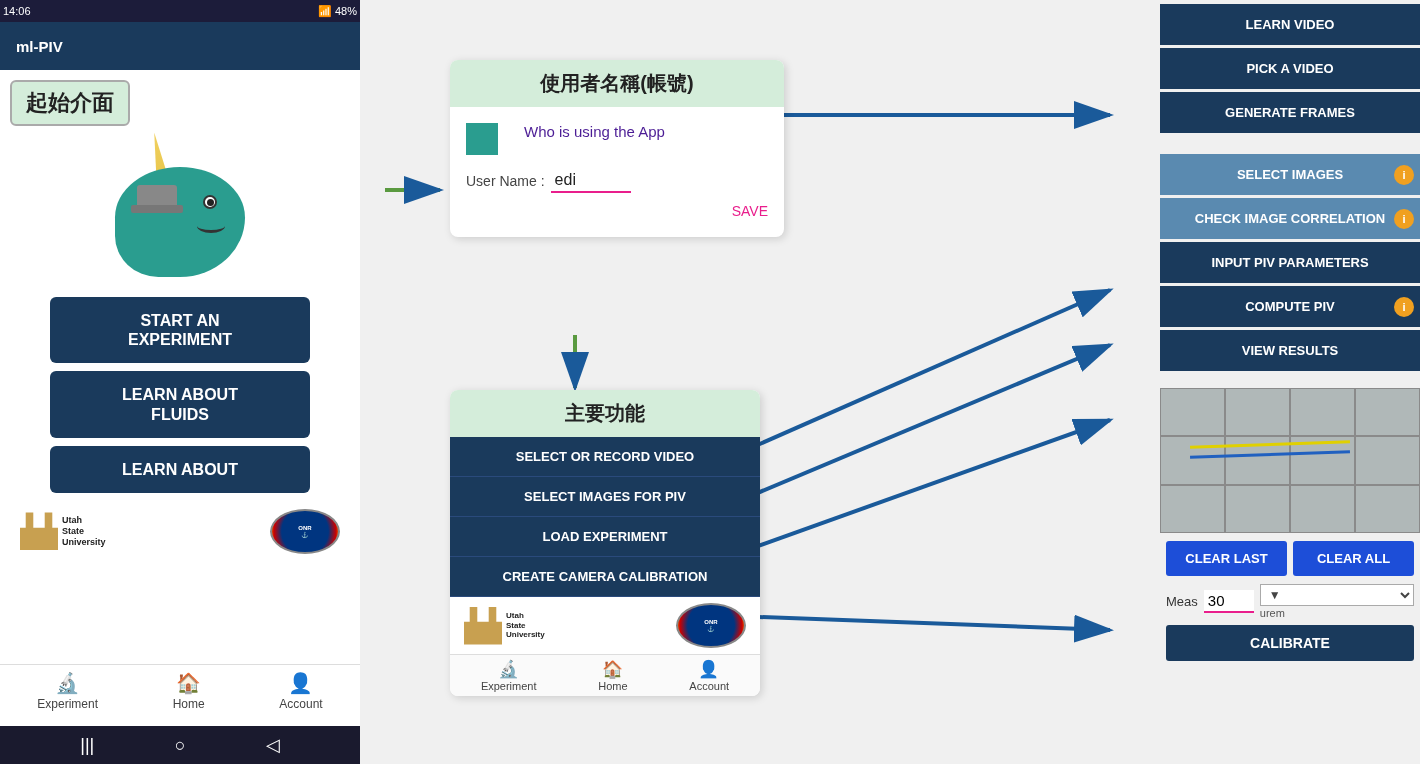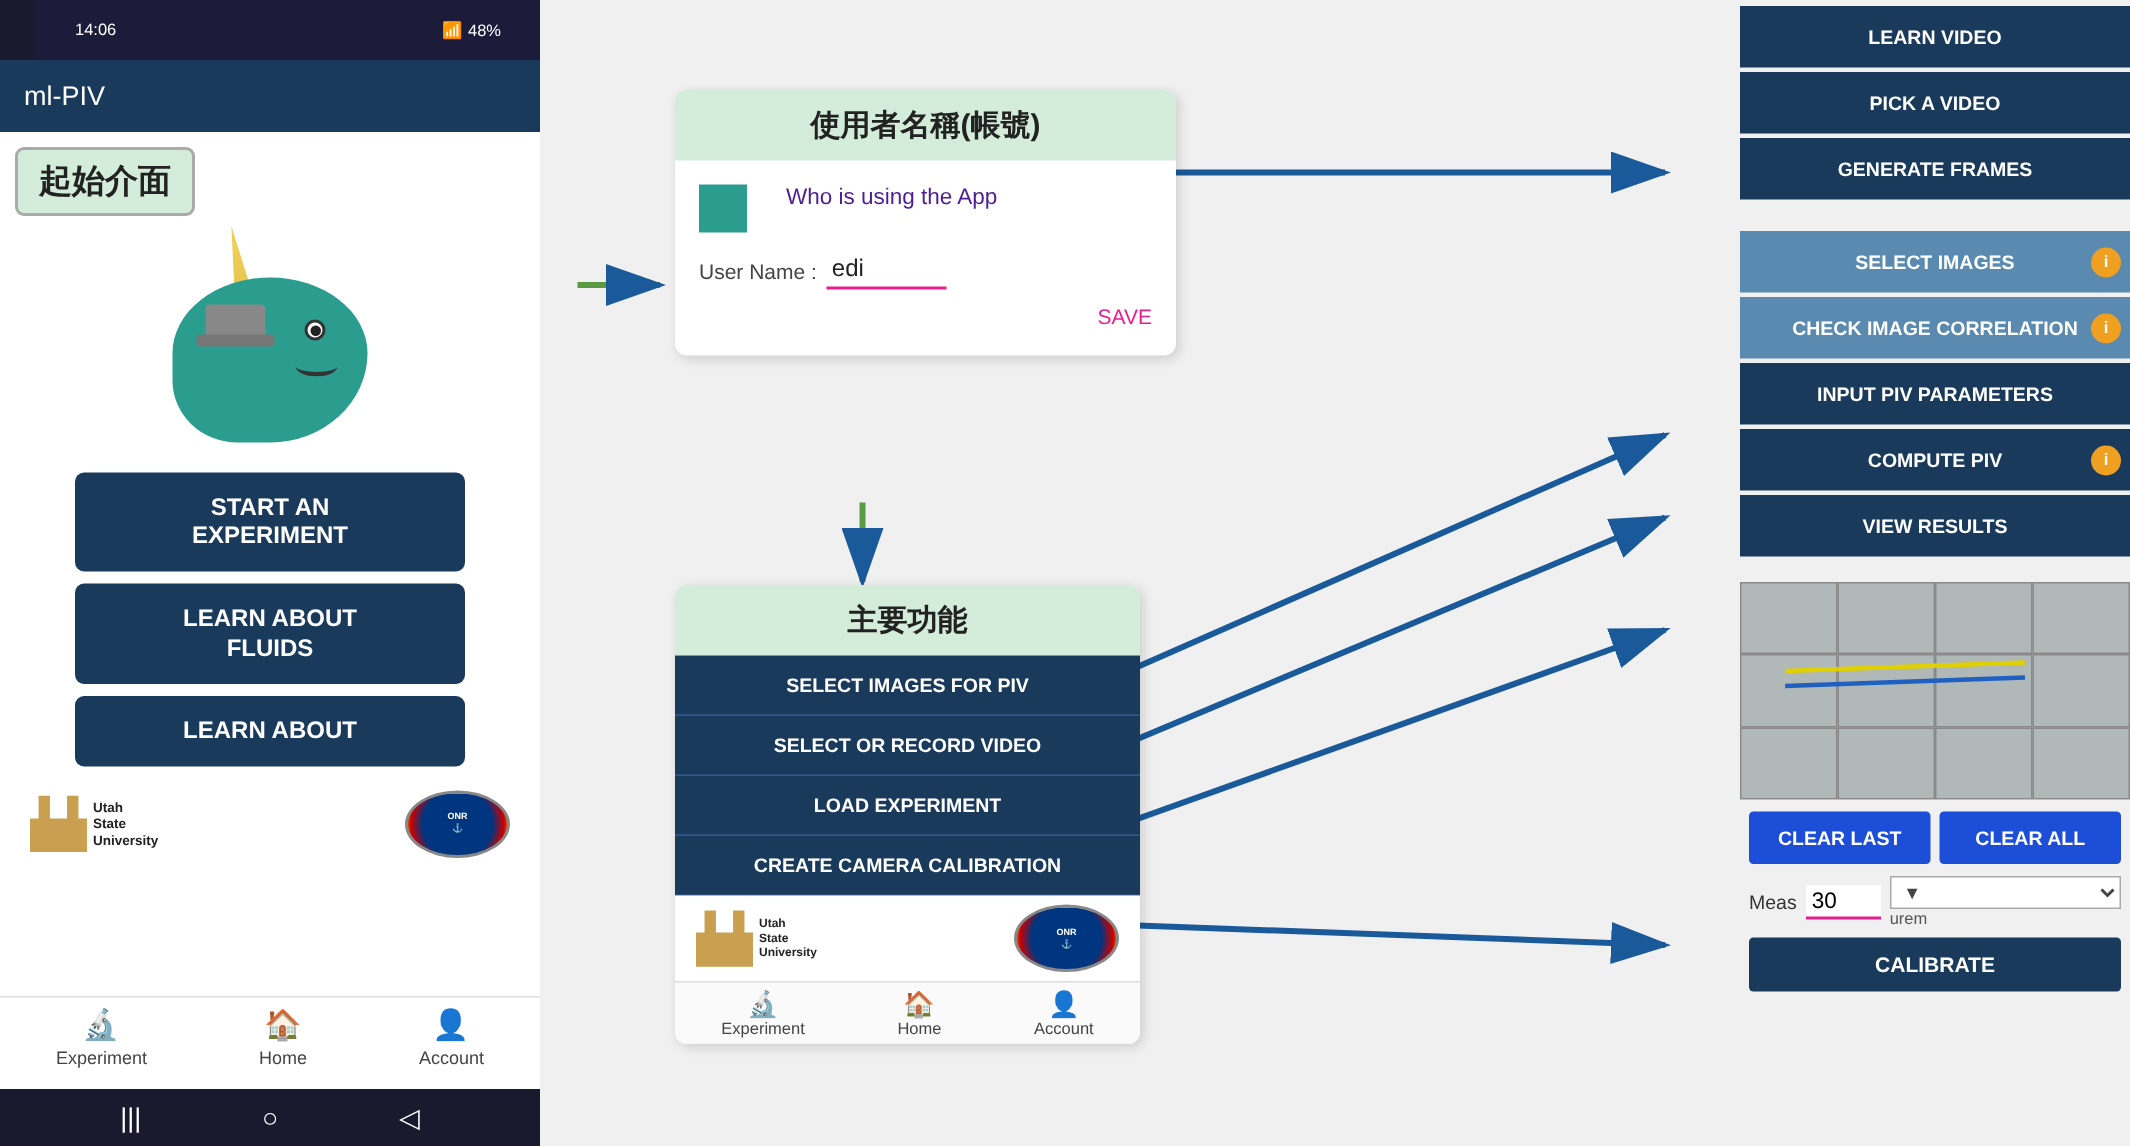--- a/index.html
+++ b/index.html
@@ -22,32 +22,31 @@
       border-radius: 0;
       display: flex;
       flex-direction: column;
       overflow: hidden;
       flex-shrink: 0;
     }
     .phone-status-bar {
       background: #1c1c3a;
       color: white;
       font-size: 11px;
-      padding: 4px 26px;
+      padding: 4px 3px;
       display: flex;
       justify-content: space-between;
       align-items: center;
-      height: 40px;
-      margin-left: 24px;
+      height: 22px;
     }
     .phone-title-bar {
       background: #1a3a5c;
       color: white;
-      font-size: 18px;
-      font-weight: normal;
+      font-size: 15px;
+      font-weight: bold;
       padding: 10px 16px;
       height: 48px;
       display: flex;
       align-items: center;
     }
     .phone-content {
       background: white;
       flex: 1;
       display: flex;
       flex-direction: column;
@@ -590,22 +589,22 @@
       <div class="username-row">
         <span class="username-label">User Name :</span>
         <input class="username-input" type="text" value="edi" style="">
       </div>
       <div class="save-btn">SAVE</div>
     </div>
   </div>
 
   <div class="main-func-screen" style="top:390px; left:90px; width:310px;">
     <div class="func-header-green">主要功能</div>
+    <div class="func-btn">SELECT OR RECORD VIDEO</div>
     <div class="func-btn">SELECT IMAGES FOR PIV</div>
-    <div class="func-btn">SELECT OR RECORD VIDEO</div>
     <div class="func-btn">LOAD EXPERIMENT</div>
     <div class="func-btn">CREATE CAMERA CALIBRATION</div>
     <div class="func-footer-logos">
       <div class="logo-utah">
         <div class="logo-castle"></div>
         <div style="font-size:8px;font-weight:bold;color:#222;line-height:1.2;">Utah<br>State<br>University</div>
       </div>
       <div class="logo-usaf" style="font-size:6px;">ONR<br>⚓</div>
     </div>
     <div class="func-nav">

